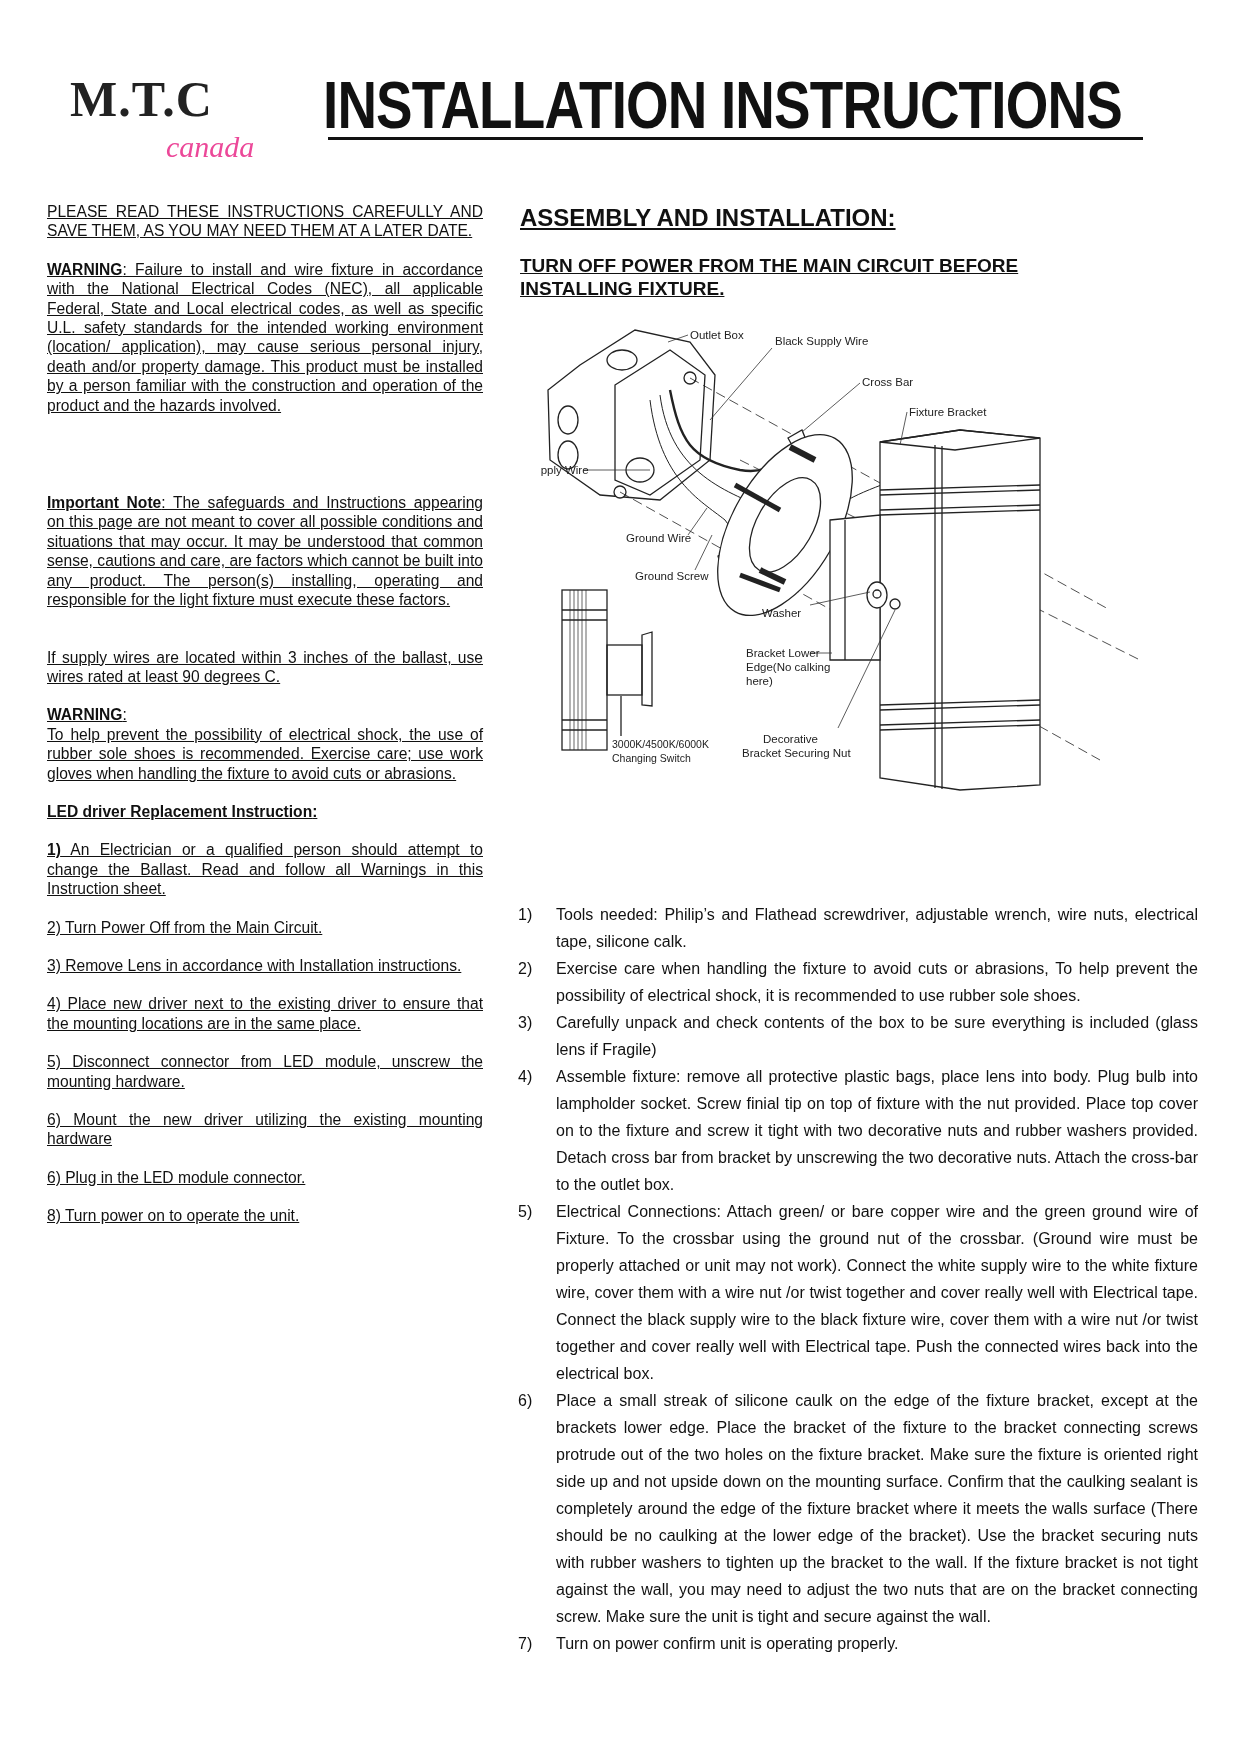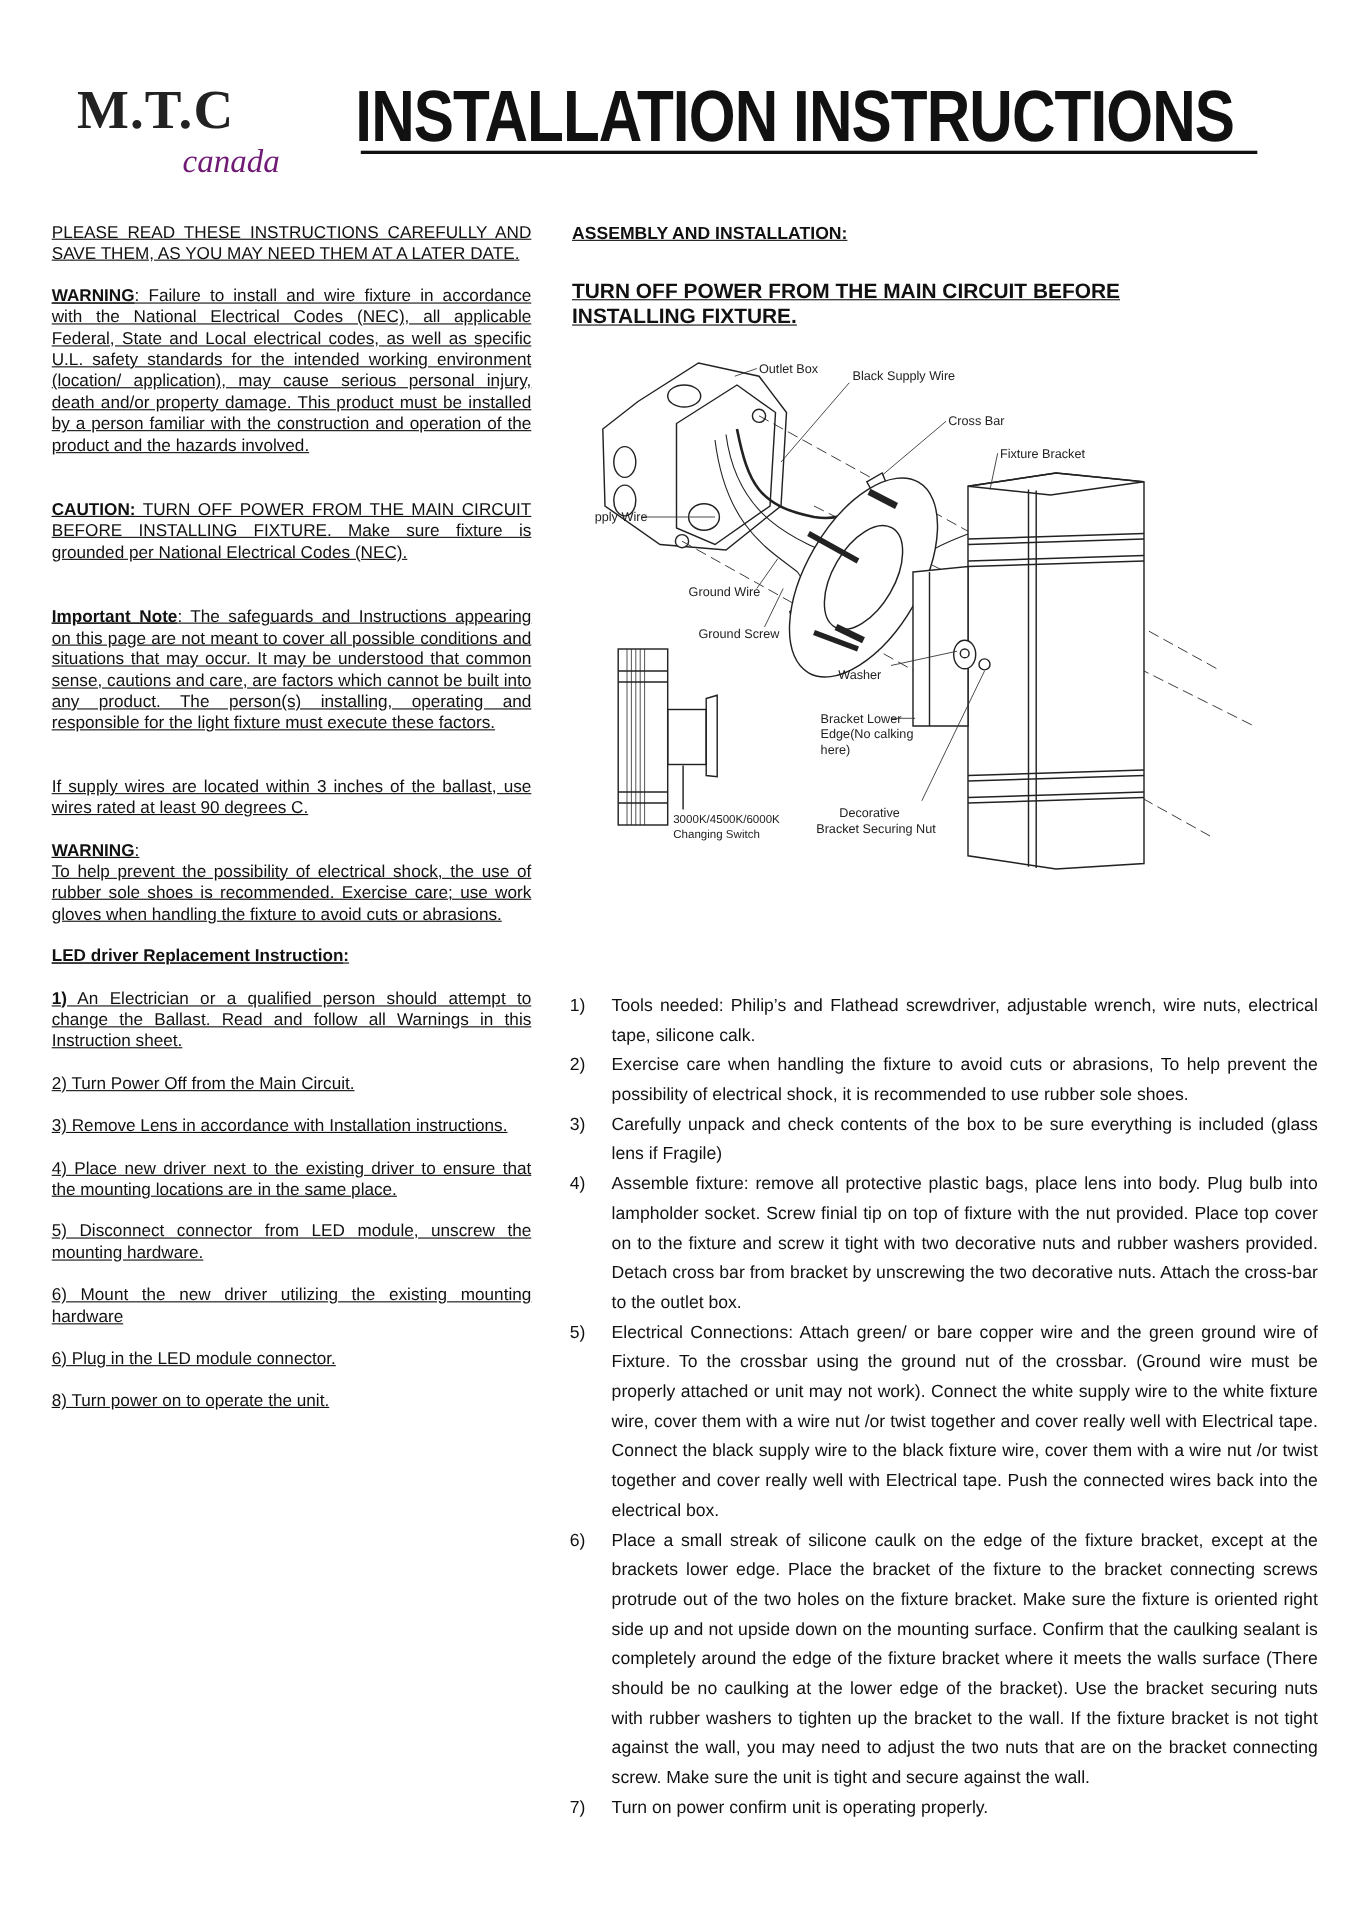--- a/index.html
+++ b/index.html
@@ -2,32 +2,32 @@
 <html><head>
 <meta charset="utf-8">
 <style>
   html, body { margin: 0; padding: 0; background: #ffffff; }
   body { width: 1240px; height: 1753px; position: relative; overflow: hidden; color: #111; font-family: "Liberation Sans", sans-serif; }
   .page { position: absolute; left: 0; top: 0; width: 1196px; height: 1753px; }
 
   
   .logo { position: absolute; left: 70px; top: 74px; width: 200px; height: 100px; }
   .logo-main { position: absolute; left: 0; top: 0; font-family: "Liberation Serif", serif; font-weight: bold; font-size: 50px; letter-spacing: 1px; color: #222; line-height: 1; }
-  .logo-sub { position: absolute; left: 96px; top: 58px; font-family: "Liberation Serif", serif; font-style: italic; font-size: 30px; color: #701a75; line-height: 1; }
+  .logo-sub { position: absolute; left: 96px; top: 58px; font-family: "Liberation Serif", serif; font-style: italic; font-size: 30px; color: #ec4899; line-height: 1; }
   .title { position: absolute; left: 323px; top: 72px; width: 820px; font-family: "Liberation Sans", sans-serif; font-weight: bold; font-size: 66px; line-height: 1; letter-spacing: -1px; transform: scaleX(0.83); transform-origin: left top; white-space: nowrap; }
   .title-rule { position: absolute; left: 328px; top: 137px; width: 815px; height: 3px; background: #111; }
 
   
   .left-col { position: absolute; left: 47px; top: 202px; width: 436px; font-size: 15.6px; line-height: 19.4px; }
   .para { text-align: justify; margin: 0; text-decoration: underline; }
   .u { text-decoration: underline; font-weight: bold; }
   .b { font-weight: bold; }
 
   
-  .h-assembly { position: absolute; left: 520px; top: 204px; font-weight: bold; font-size: 16px; text-decoration: underline; white-space: nowrap; }
+  .h-assembly { position: absolute; left: 520px; top: 204px; font-weight: bold; font-size: 24px; text-decoration: underline; white-space: nowrap; }
   .h-turnoff { position: absolute; left: 520px; top: 254px; width: 600px; font-weight: bold; font-size: 19px; line-height: 23px; text-decoration: underline; }
   .diagram { position: absolute; left: 540px; top: 320px; width: 650px; height: 560px; }
   .diagram text { font-family: "Liberation Sans", sans-serif; font-size: 11.5px; fill: #222; }
 
   .steps { position: absolute; left: 518px; top: 901px; width: 680px; font-size: 16px; line-height: 27px; }
   .step { position: relative; padding-left: 38px; text-align: justify; margin: 0; }
   .step-num { position: absolute; left: 0; top: 0; }
 </style>
 </head>
 <body>
@@ -41,21 +41,20 @@
   <div class="title">INSTALLATION INSTRUCTIONS</div>
   <div class="title-rule"></div>
 
   <div class="left-col">
     <p class="para">PLEASE READ THESE INSTRUCTIONS CAREFULLY AND SAVE THEM, AS YOU MAY NEED THEM AT A LATER DATE.</p>
     <div style="height:19px"></div>
 
     <p class="para"><span class="u">WARNING</span><span>: Failure to install and wire fixture in accordance with the National Electrical Codes (NEC), all applicable Federal, State and Local electrical codes, as well as specific U.L. safety standards for the intended working environment (location/ application), may cause serious personal injury, death and/or property damage. This product must be installed by a person familiar with the construction and operation of the product and the hazards involved.</span></p>
     <div style="height:39px"></div>
 
-    <p class="para"><span class="u">CAUTION:</span><span> TURN OFF POWER FROM THE MAIN CIRCUIT BEFORE INSTALLING FIXTURE. Make sure fixture is grounded per National Electrical Codes (NEC).</span></p>
     <div style="height:39px"></div>
 
     <p class="para"><span class="u">Important Note</span><span>: The safeguards and Instructions appearing on this page are not meant to cover all possible conditions and situations that may occur. It may be understood that common sense, cautions and care, are factors which cannot be built into any product. The person(s) installing, operating and responsible for the light fixture must execute these factors.</span></p>
     <div style="height:19px"></div>
 
     <div style="height:19px"></div>
 
     <p class="para">If supply wires are located within 3 inches of the ballast, use wires rated at least 90 degrees C.</p>
     <div style="height:19px"></div>
 

